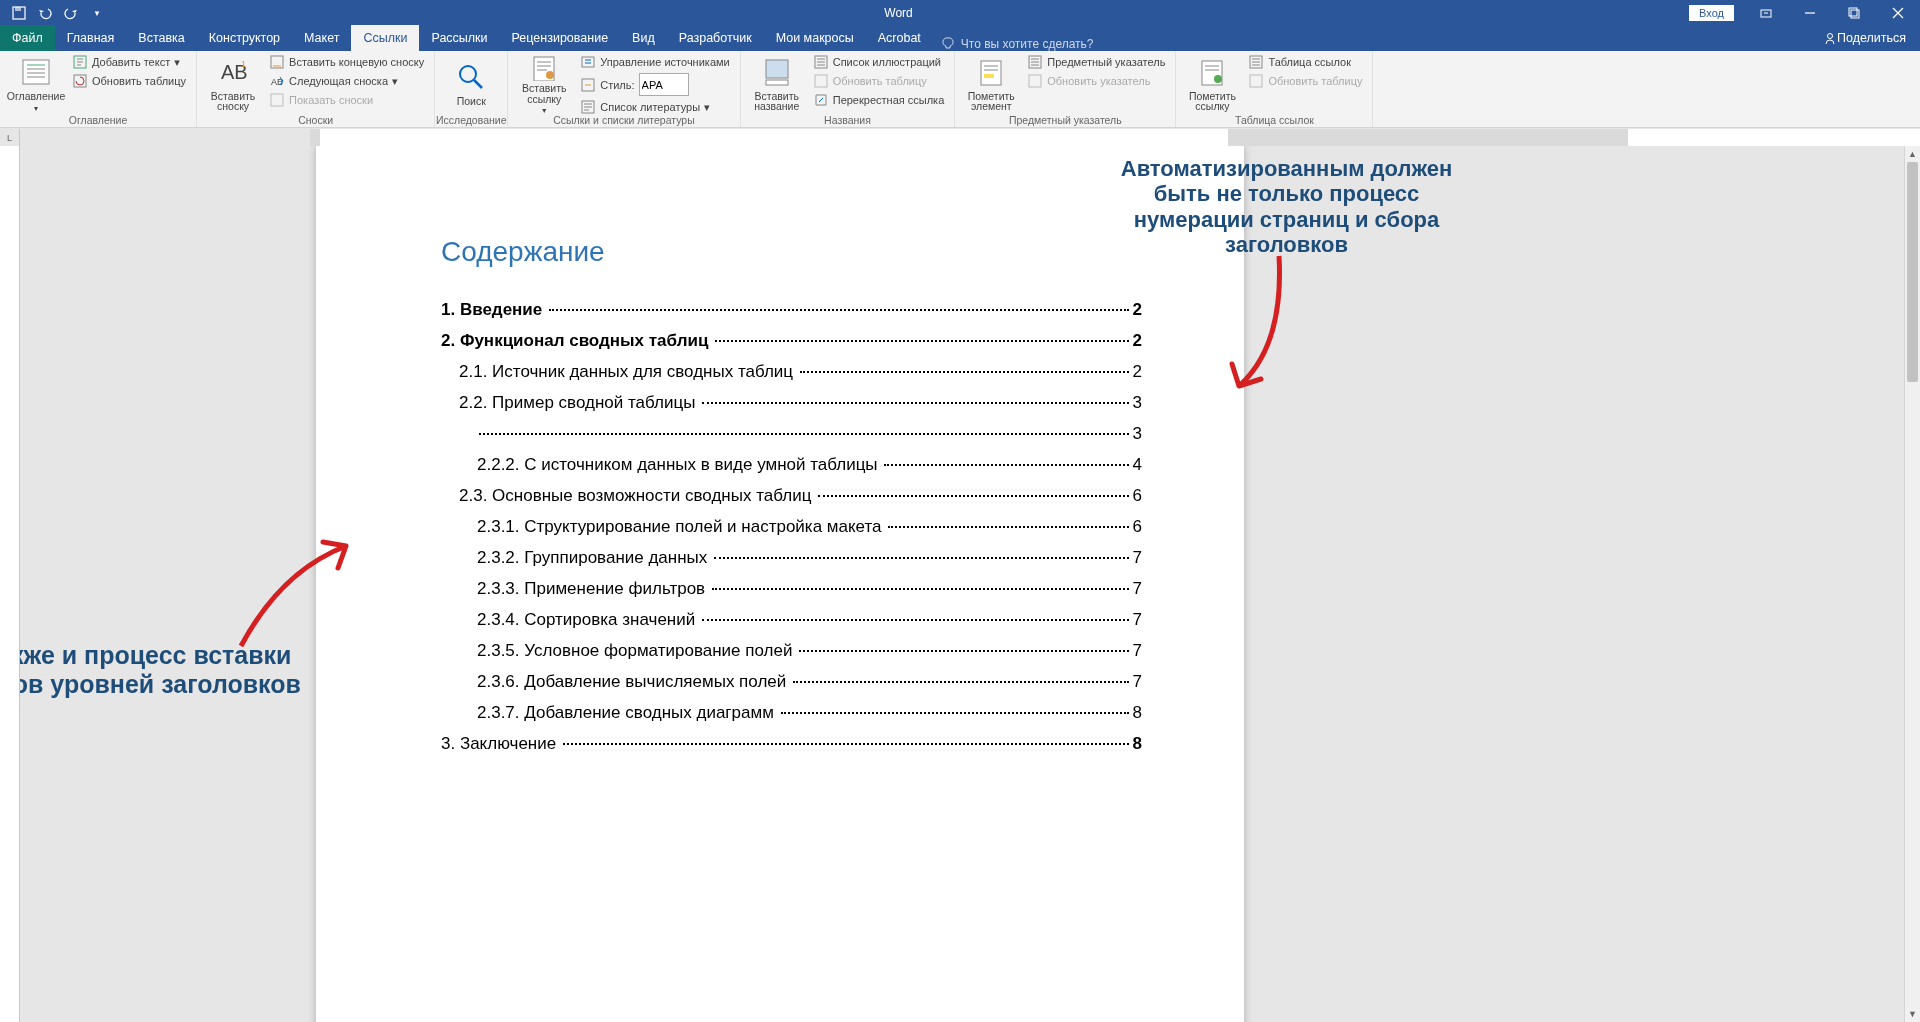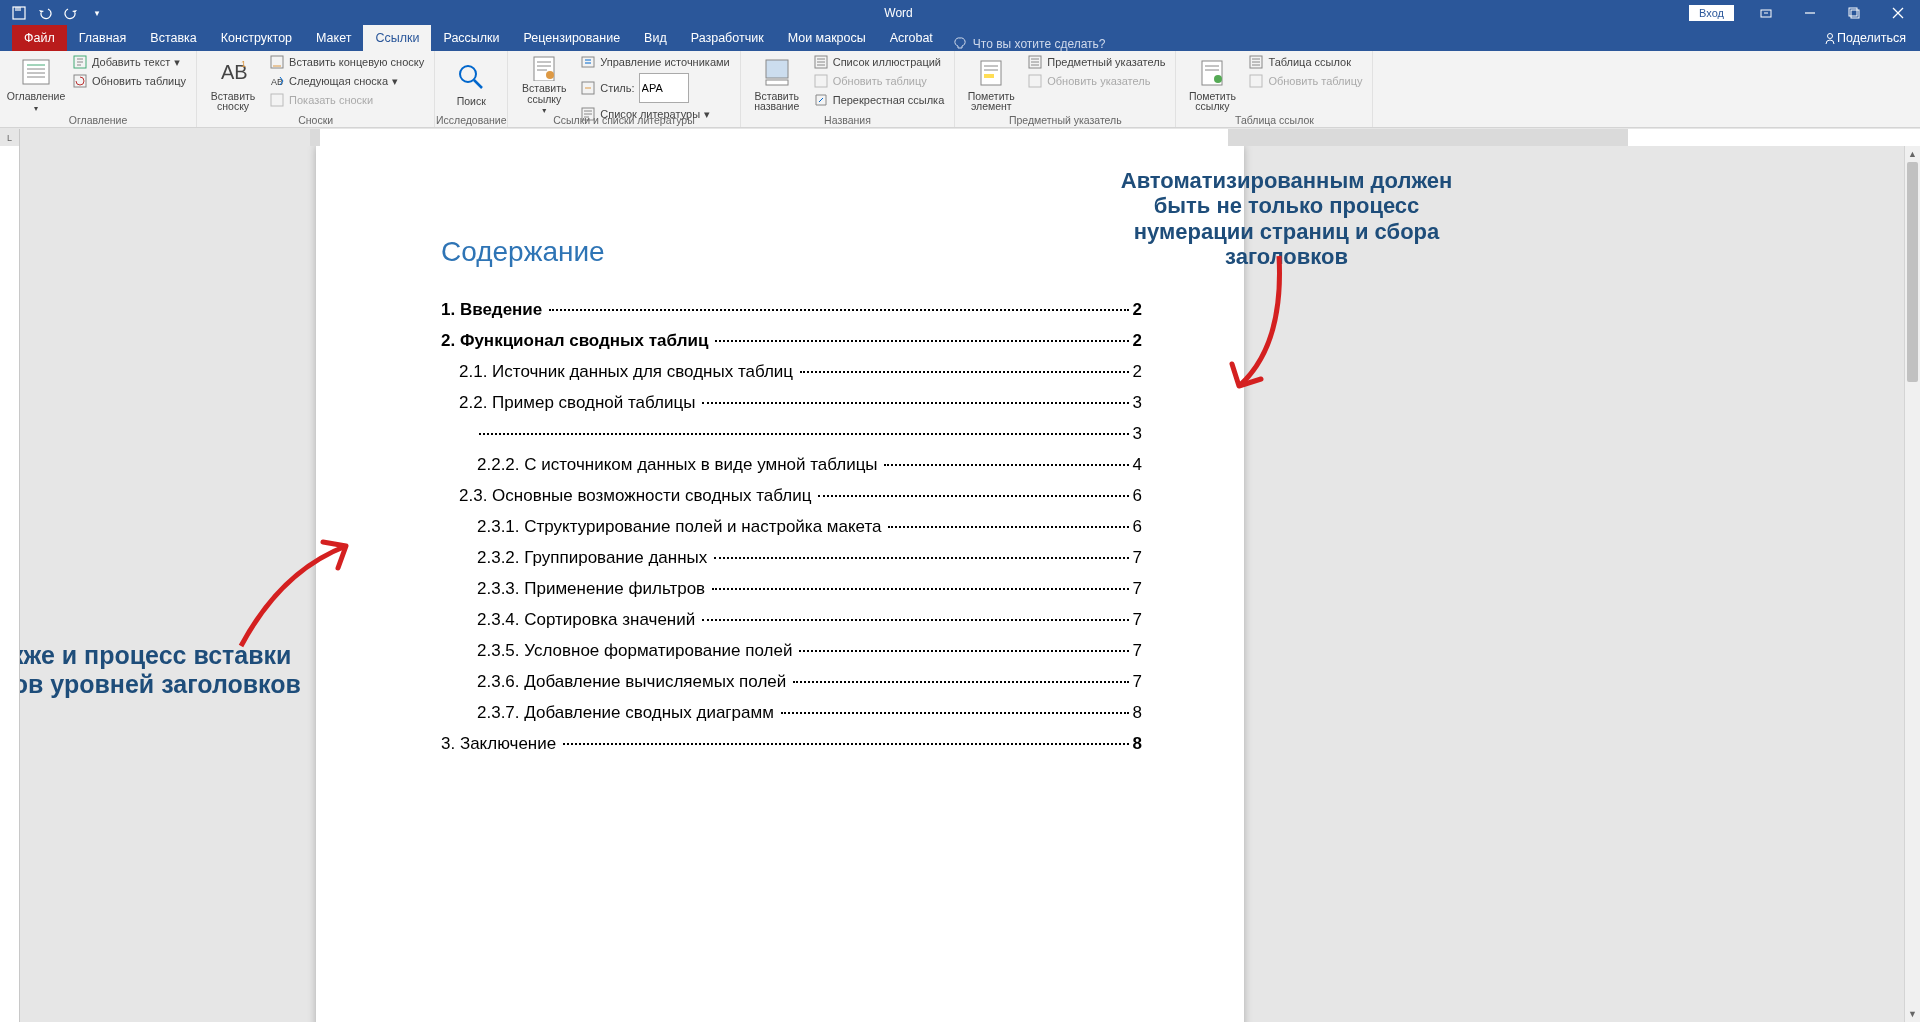--- a/index.html
+++ b/index.html
@@ -10,38 +10,38 @@
 .qat { display: flex; align-items: center; gap: 4px; padding-left: 8px; }
 .qat-item { width: 22px; height: 22px; display: flex; align-items: center; justify-content: center; cursor: pointer; }
 .title-center { flex: 1; text-align: center; }
 .title-right { display: flex; align-items: center; gap: 8px; padding-right: 4px; }
 .login-btn { background: #fff; color: #2b579a; font-size: 11px; padding: 2px 10px; margin-right: 6px; }
 .win-btn { width: 36px; height: 25px; display: flex; align-items: center; justify-content: center; cursor: pointer; }
 
 
 .tabs { height: 26px; background: #2b579a; display: flex; align-items: flex-end; color: #fff; font-size: 12.5px; }
 .tab { padding: 6px 12px; cursor: pointer; height: 26px; display: flex; align-items: center; }
-.tab.file { background: #b91c1c; margin-left: 12px; }
+.tab.file { background: #0f766e; }
 .tab.active { background: #f3f3f3; color: #2b579a; }
 .tellme { margin-left: 8px; display: flex; align-items: center; gap: 6px; color: #cfd9eb; font-size: 12px; }
 .tabs-spacer { flex: 1; }
 .share { padding: 6px 14px; display: flex; align-items: center; gap: 0; cursor: pointer; }
 
 
 .ribbon { height: 77px; background: #f3f3f3; border-bottom: 1px solid #d4d4d4; display: flex; }
 .group { border-right: 1px solid #e1e1e1; padding: 2px 8px 14px 8px; display: flex; flex-direction: column; justify-content: flex-start; position: relative; }
 .group-label { position: absolute; bottom: 1px; left: 0; right: 0; text-align: center; font-size: 10.5px; color: #666; }
 .group-body { display: flex; gap: 6px; height: 62px; align-items: flex-start; }
 .big-btn { display: flex; flex-direction: column; align-items: center; justify-content: center; width: 56px; height: 62px; font-size: 10.5px; color: #444; gap: 2px; cursor: pointer; text-align: center; }
 .small-row { font-size: 11px; color: #444; display: flex; align-items: center; gap: 4px; padding: 1px 2px; cursor: pointer; white-space: nowrap; }
 .small-row.disabled { color: #aaa; }
 .small-col { display: flex; flex-direction: column; gap: 1px; }
 .icon16 { width: 16px; height: 16px; display: inline-block; }
 .icon32 { width: 32px; height: 32px; }
-.style-input { border: 1px solid #aaa; font-size: 11px; width: 50px; padding: 0 2px; height: 30px; }
+.style-input { border: 1px solid #aaa; font-size: 11px; width: 50px; padding: 0 2px; height: 23px; }
 
 
 .ruler-h { height: 18px; background: #fff; border-bottom: 1px solid #c8c8c8; position: relative; margin-top: 1px; display:flex; }
 .ruler-corner { width: 20px; background: #e6e6e6; border-right:1px solid #c8c8c8; font-size:9px; display:flex; align-items:center; justify-content:center; color:#666; }
 .ruler-area { flex:1; position: relative; overflow:hidden; background:#e6e6e6; }
 .ruler-inner { position:absolute; left: 290px; right:0; height:100%; background:#fff; }
 .ruler-dark { position:absolute; top:0; bottom:0; background:#dadada; }
 
 
 .work { position: absolute; top: 146px; left: 0; right: 0; bottom: 0; display: flex; }
@@ -54,21 +54,21 @@
 .toc-line.l1 { font-weight: bold; }
 .toc-line.l2 { padding-left: 18px; }
 .toc-line.l3 { padding-left: 36px; }
 .toc-text { white-space: nowrap; }
 .toc-text::after { content: "\00a0"; }
 .toc-dots { flex: 1; border-bottom: 2px dotted #000; margin: 0 2px; position: relative; top: -4px; }
 .toc-page { white-space: nowrap; padding-left: 2px;}
 
 
 .annot { position: absolute; color: #1e4d7a; font-weight: 700; font-family: "Segoe UI", Arial, sans-serif; line-height: 1.15; }
-.annot-right { top: 22px; right: -215px; width: 345px; text-align: center; font-size: 22px; }
+.annot-right { top: 10px; right: -215px; width: 345px; text-align: center; font-size: 22px; }
 .annot-left { top: 495px; left: -398px; width: 400px; text-align: center; font-size: 25px; }
 .arrow-right { position: absolute; top: 105px; right: -50px; }
 .arrow-left { position: absolute; top: 390px; left: -90px; }
 
 
 .vscroll { width: 16px; background: #f0f0f0; border-left: 1px solid #d4d4d4; display:flex; flex-direction:column; }
 .vscroll .arr { height:16px; display:flex; align-items:center; justify-content:center; color:#666; font-size:9px;}
 .vscroll .track { flex:1; position:relative; }
 .vscroll .thumb { position:absolute; left:2px; right:2px; top:0; height:220px; background:#c1c1c1; border-radius:2px;}
 

